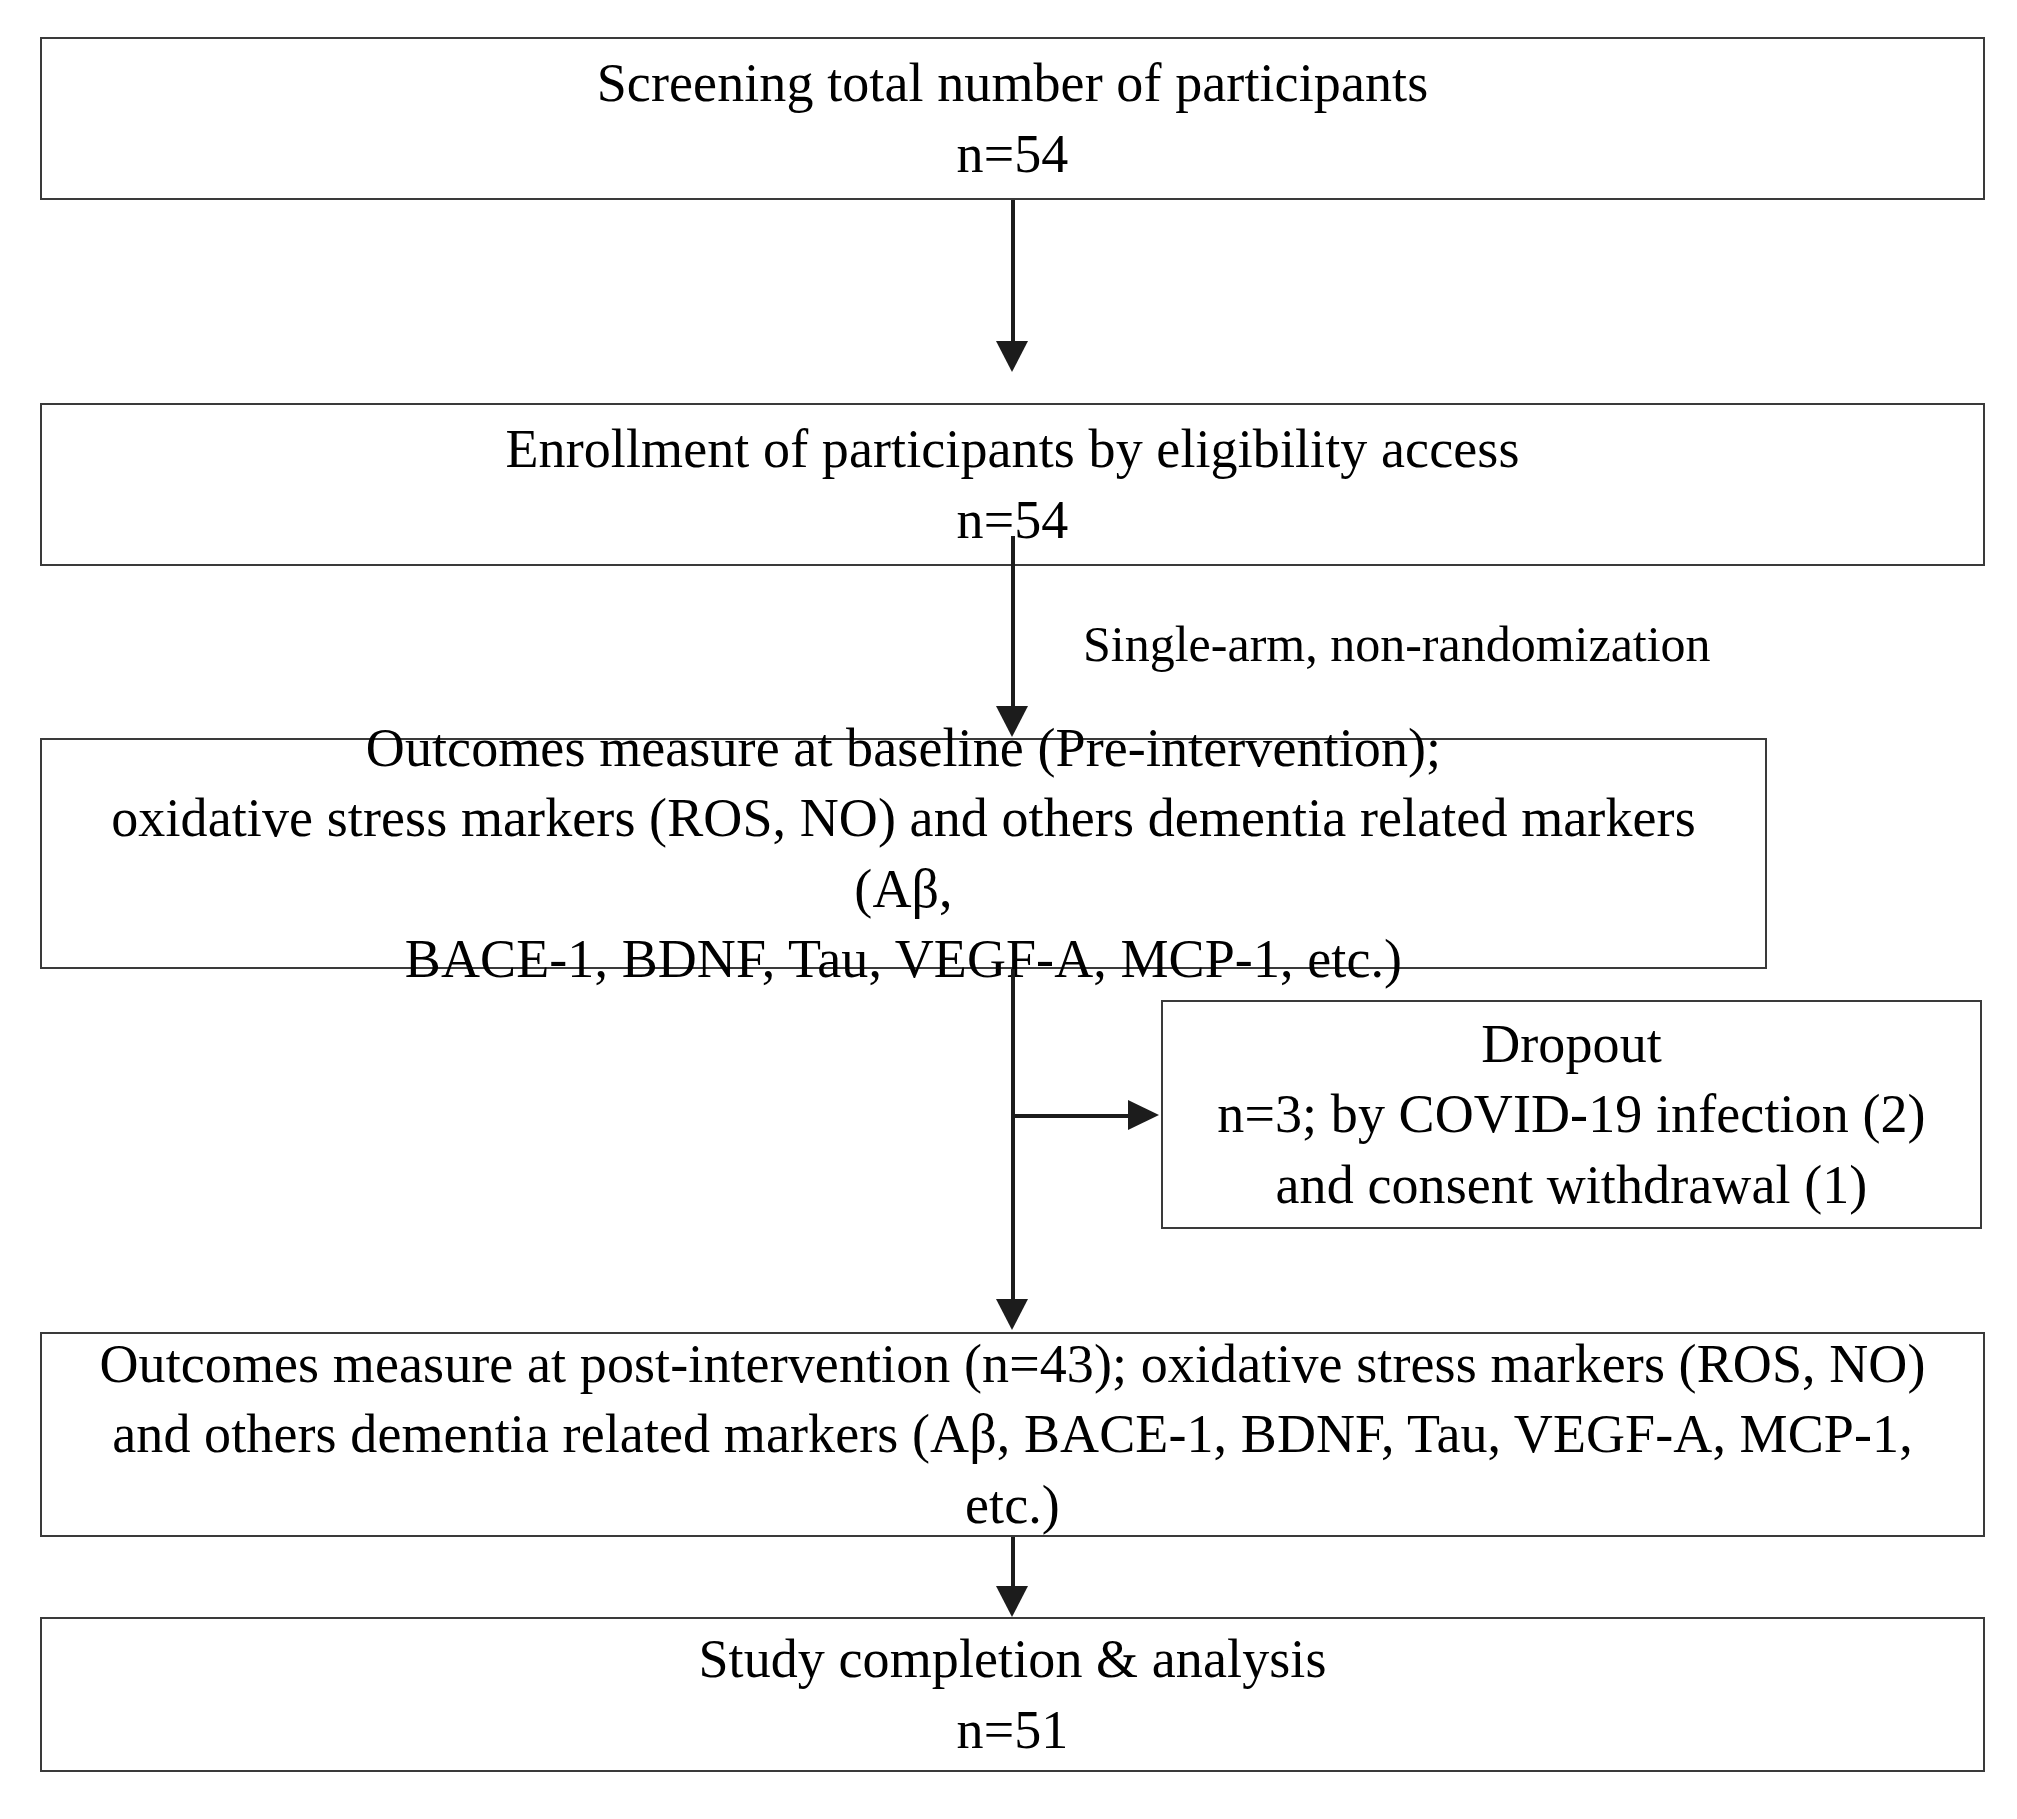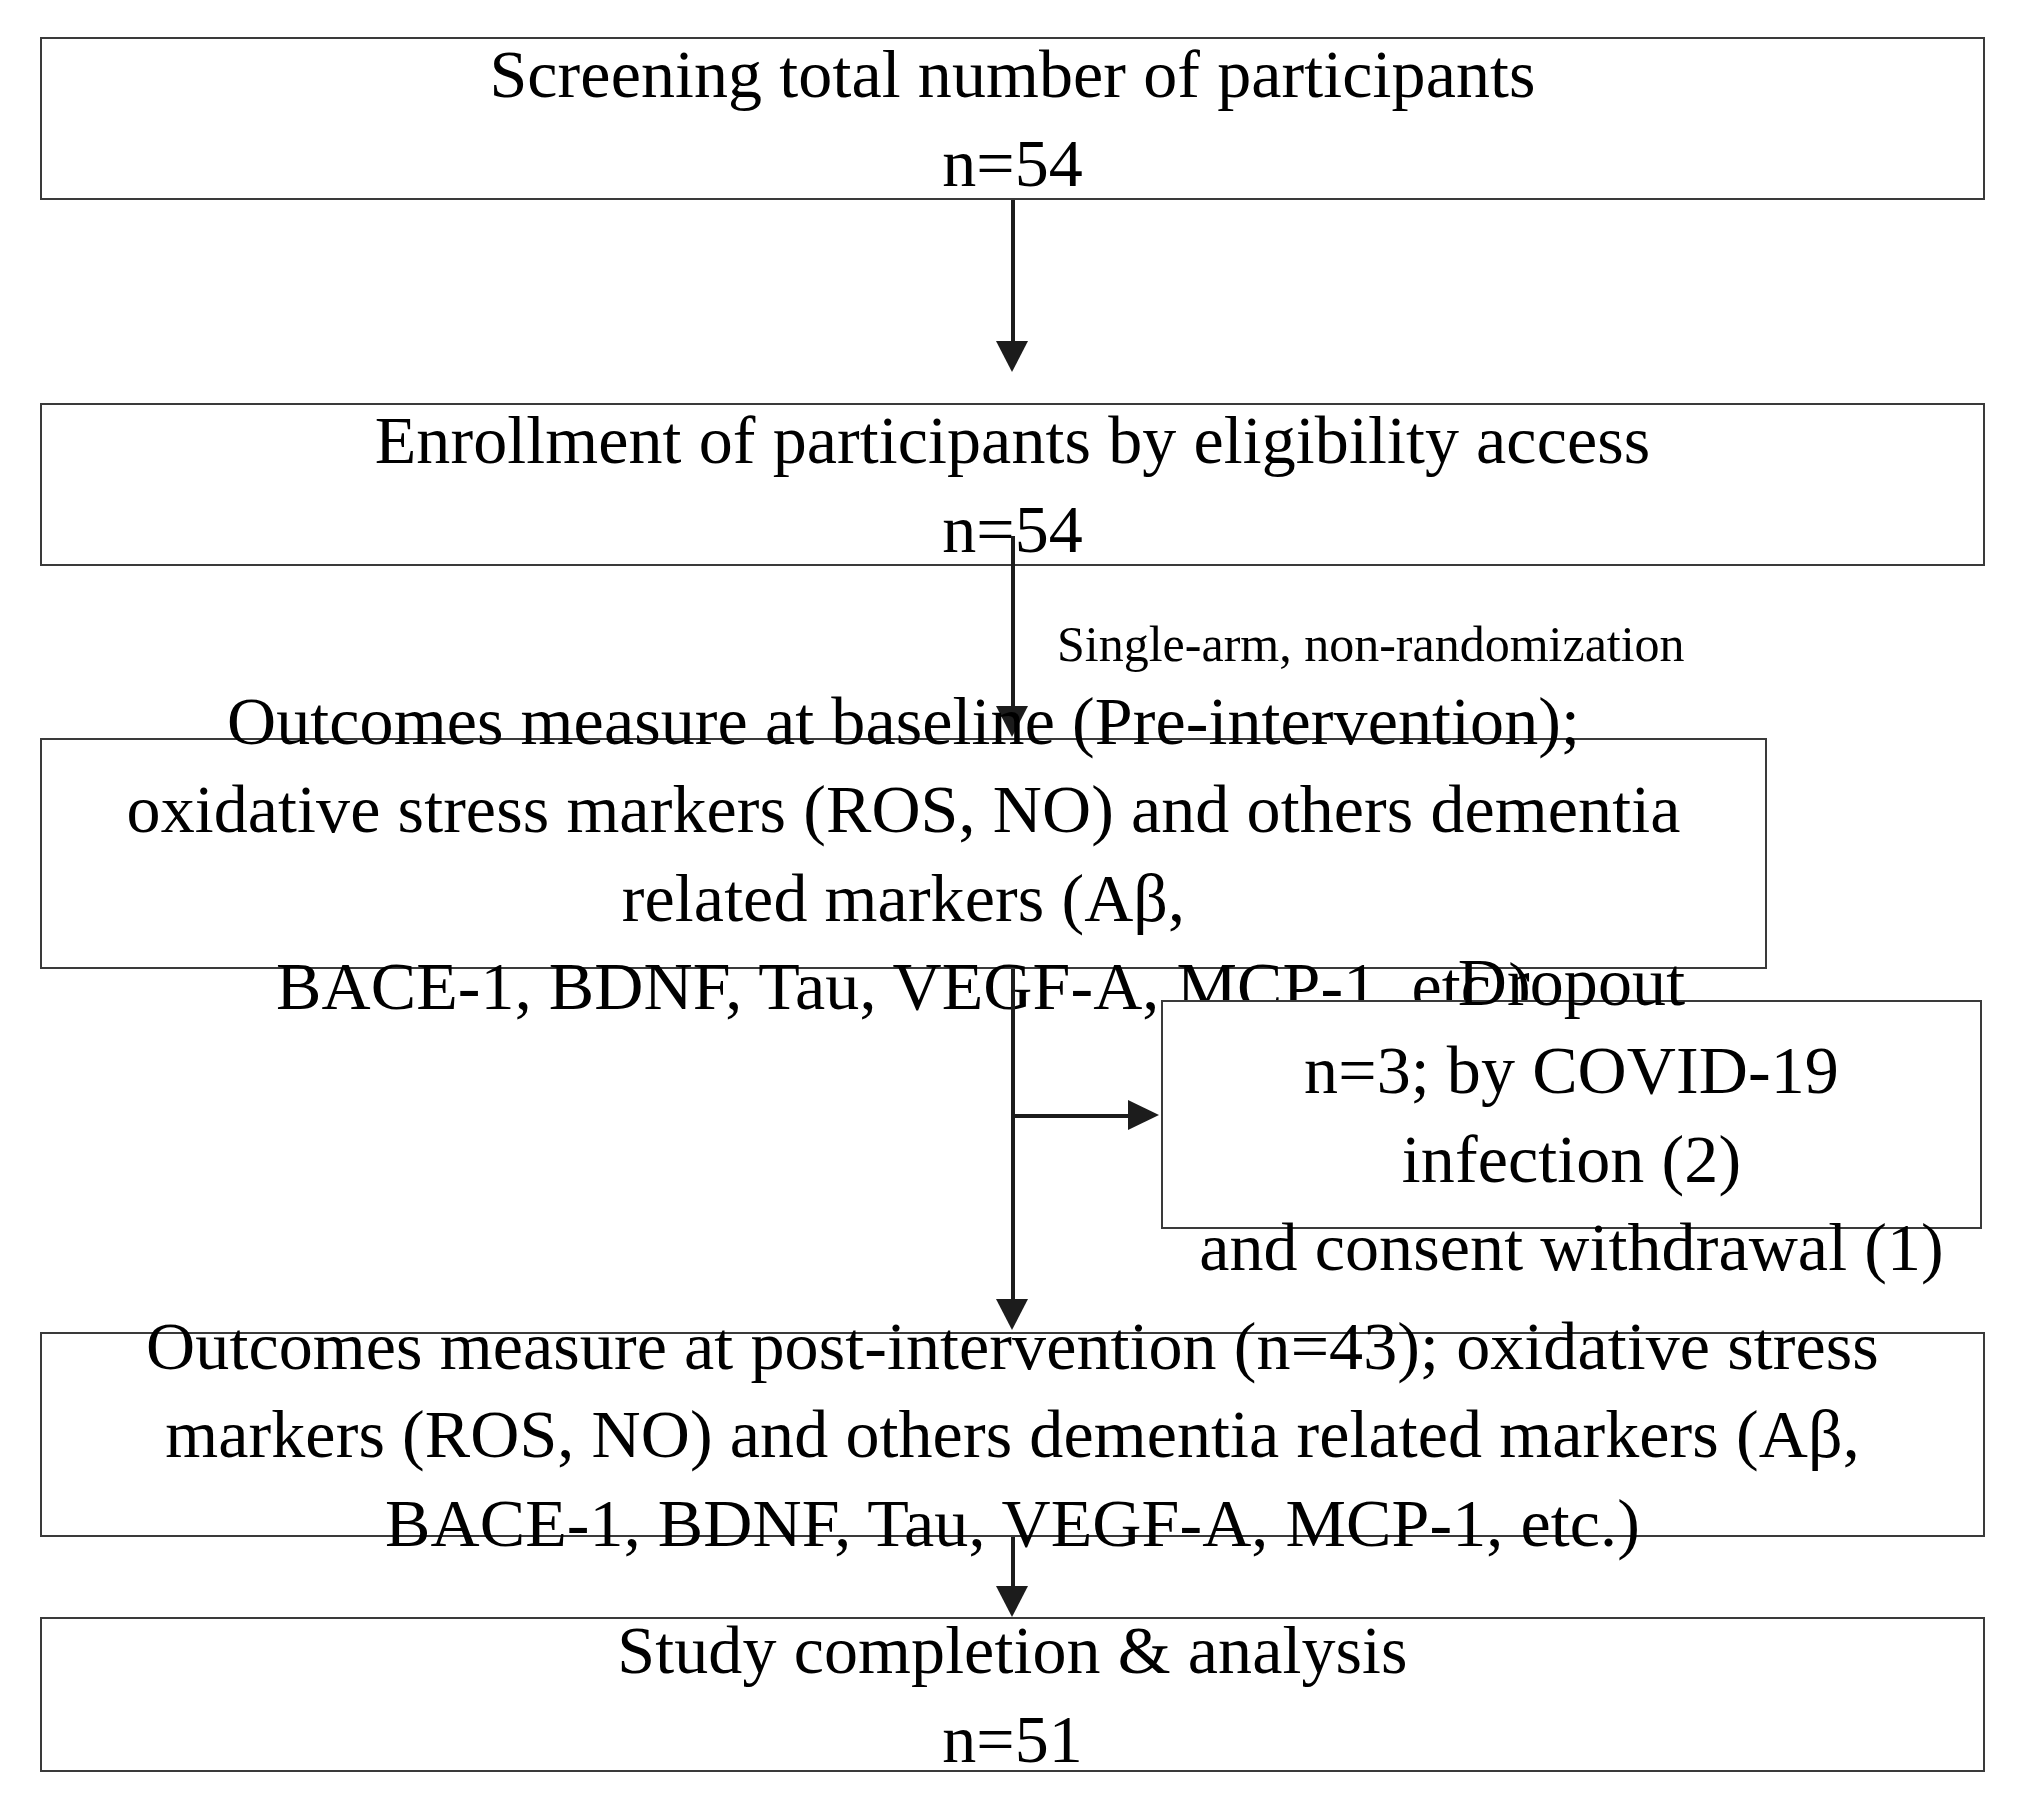--- a/index.html
+++ b/index.html
@@ -24,21 +24,21 @@
     border: 2.8px solid #3a3a3a;
     background: #ffffff;
     display: flex;
     align-items: center;
     justify-content: center;
     text-align: center;
   }
   .node .node-text {
     display: block;
     width: 100%;
-    font-size: 68px;
+    font-size: 54px;
     line-height: 1.30;
     letter-spacing: 0.1px;
     padding: 0 16.6px;
     box-sizing: border-box;
     white-space: pre-line;
   }
 
   
   #node-screening   { left: 40px;   top: 37px;   width: 1945px; height: 163px; }
   #node-enrollment  { left: 40px;   top: 373px;  width: 1945px; height: 163px; margin-top: 30px; }
@@ -90,21 +90,21 @@
   #branch-line  { left: 1011px; top: 1114px; width: 118px; }
   #branch-arrow { left: 1128px; top: 1100px; }
 
   .edge-label {
     position: absolute;
     font-size: 50px;
     line-height: 1.2;
     white-space: nowrap;
     color: #000000;
   }
-  #label-randomization { left: 1057px; top: 614px; }
+  #label-randomization { left: 1083px; top: 614px; }
 </style>
 </head>
 <body>
 
 <div id="flowchart">
 
   <div class="node" id="node-screening">
     <span class="node-text">Screening total number of participants
 n=54</span>
   </div>

